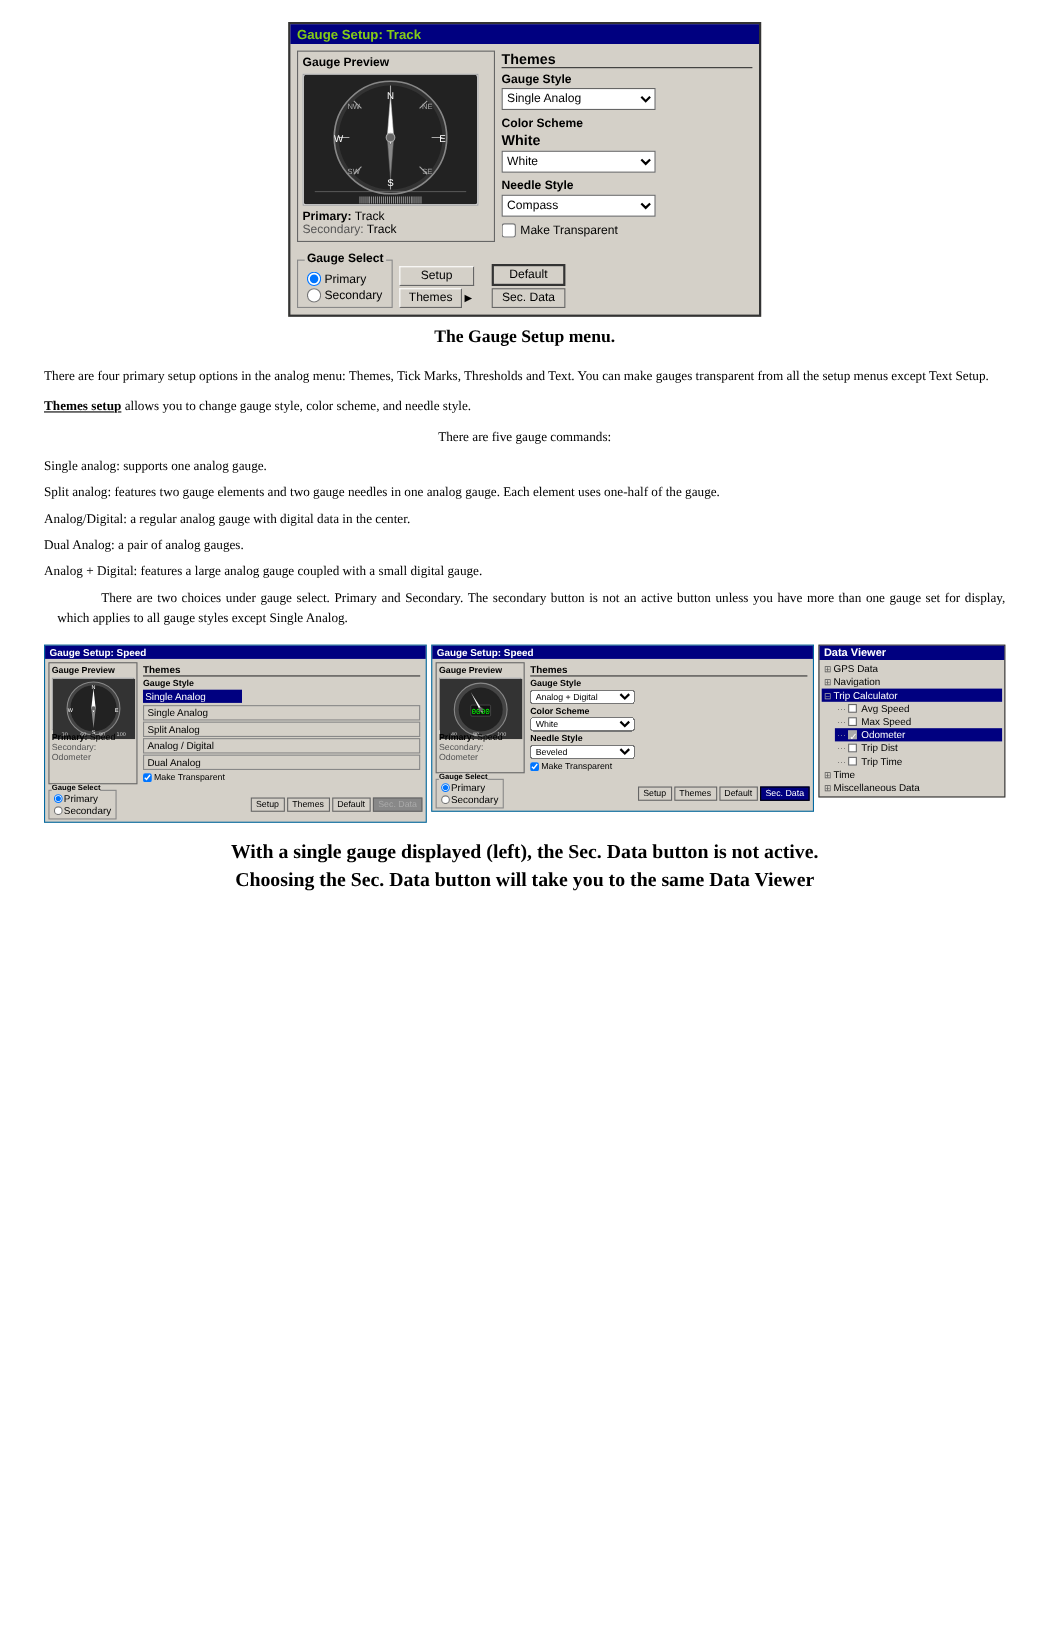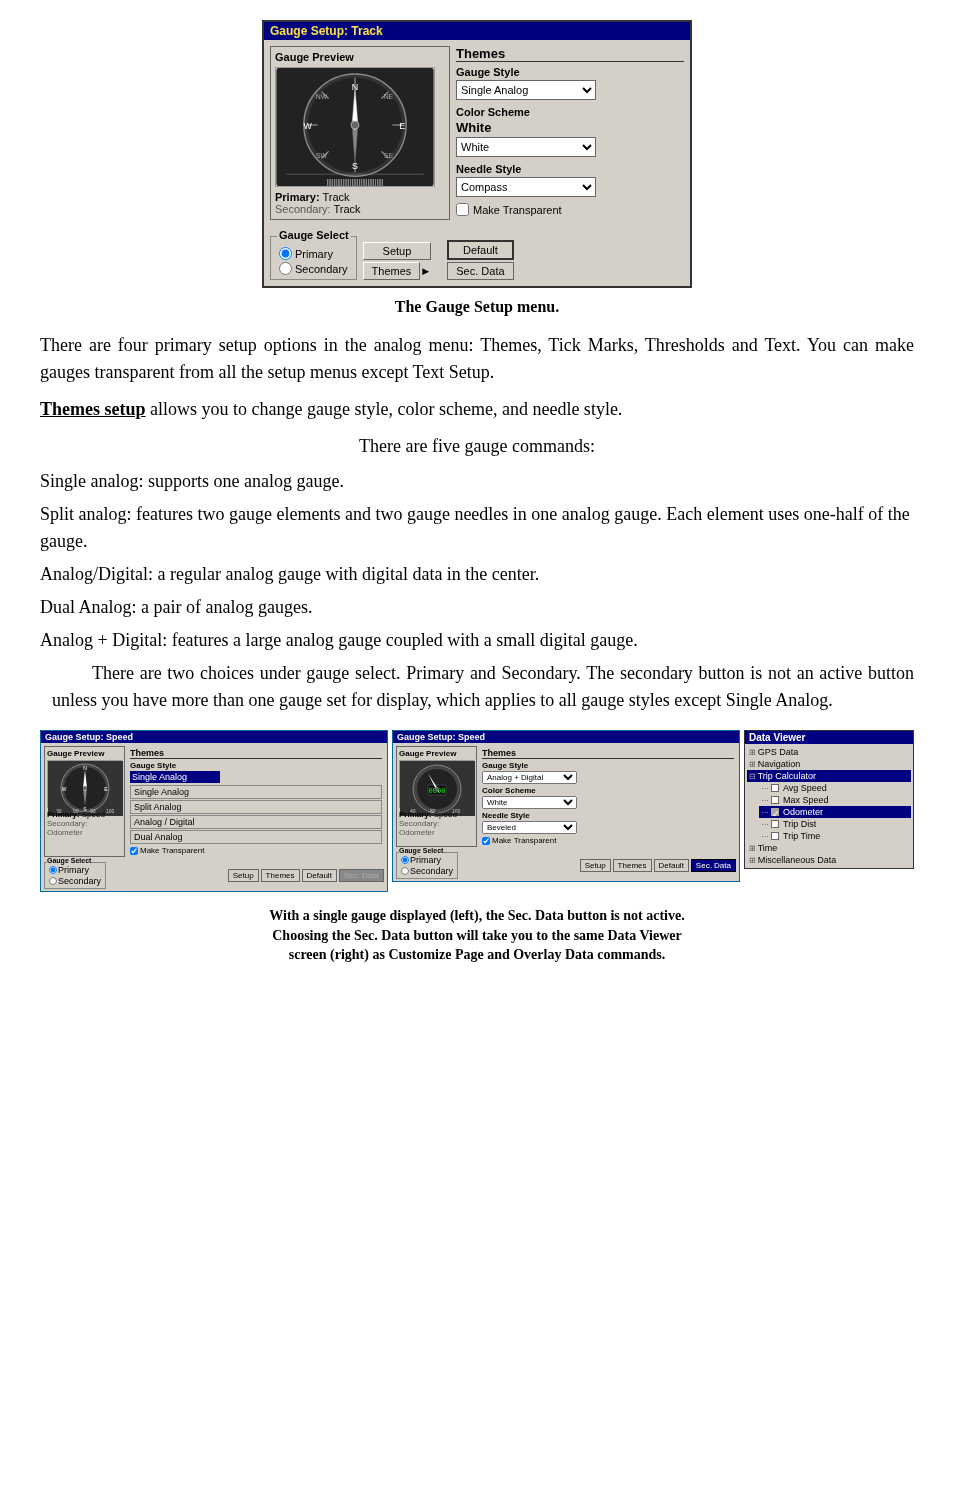--- a/index.html
+++ b/index.html
@@ -18,21 +18,21 @@
       border: 2px solid #333;
       background: #d4d0c8;
       width: 430px;
       margin: 0 auto 10px auto;
       padding: 0;
       font-family: Arial, sans-serif;
       font-size: 12px;
     }
     .dialog-title {
       background: #000080;
-      color: #fde047;
+      color: #84cc16;
       font-weight: bold;
       padding: 2px 6px;
       font-size: 12px;
     }
     .dialog-body {
       display: flex;
       flex-direction: row;
       padding: 6px;
       gap: 6px;
     }
@@ -173,21 +173,21 @@
       text-align: center;
       font-weight: bold;
       font-size: 16px;
       margin: 10px 0 16px 0;
       font-family: Times New Roman, serif;
     }
 
     
     .main-text {
       font-family: Times New Roman, serif;
-      font-size: 18px;
+      font-size: 12px;
       line-height: 1.5;
       text-align: justify;
       margin-bottom: 10px;
     }
     .main-text b {
       font-weight: bold;
       text-decoration: underline;
     }
     .centered-text {
       text-align: center;
@@ -326,21 +326,21 @@
       color: #aaa;
     }
     .tree-children {
       margin-left: 12px;
     }
 
     
     .bottom-caption {
       text-align: center;
       font-weight: bold;
-      font-size: 14px;
+      font-size: 18px;
       line-height: 1.4;
       margin-top: 14px;
       font-family: Times New Roman, serif;
     }
   </style>
 </head>
 <body>
 
 <div class="gauge-setup-dialog">
   <div class="dialog-title">Gauge Setup: Track</div>
@@ -680,14 +680,13 @@
         <span class="tree-icon">⊞</span>
         <span>Miscellaneous Data</span>
       </div>
     </div>
   </div>
 </div>
 
 <div class="bottom-caption">
   <div>With a single gauge displayed (left), the Sec. Data button is not active.</div>
   <div>Choosing the Sec. Data button will take you to the same Data Viewer</div>
-  <div>screen (right) as Customize Page and Overlay Data commands.</div>
 </div>
 
 </body></html>

